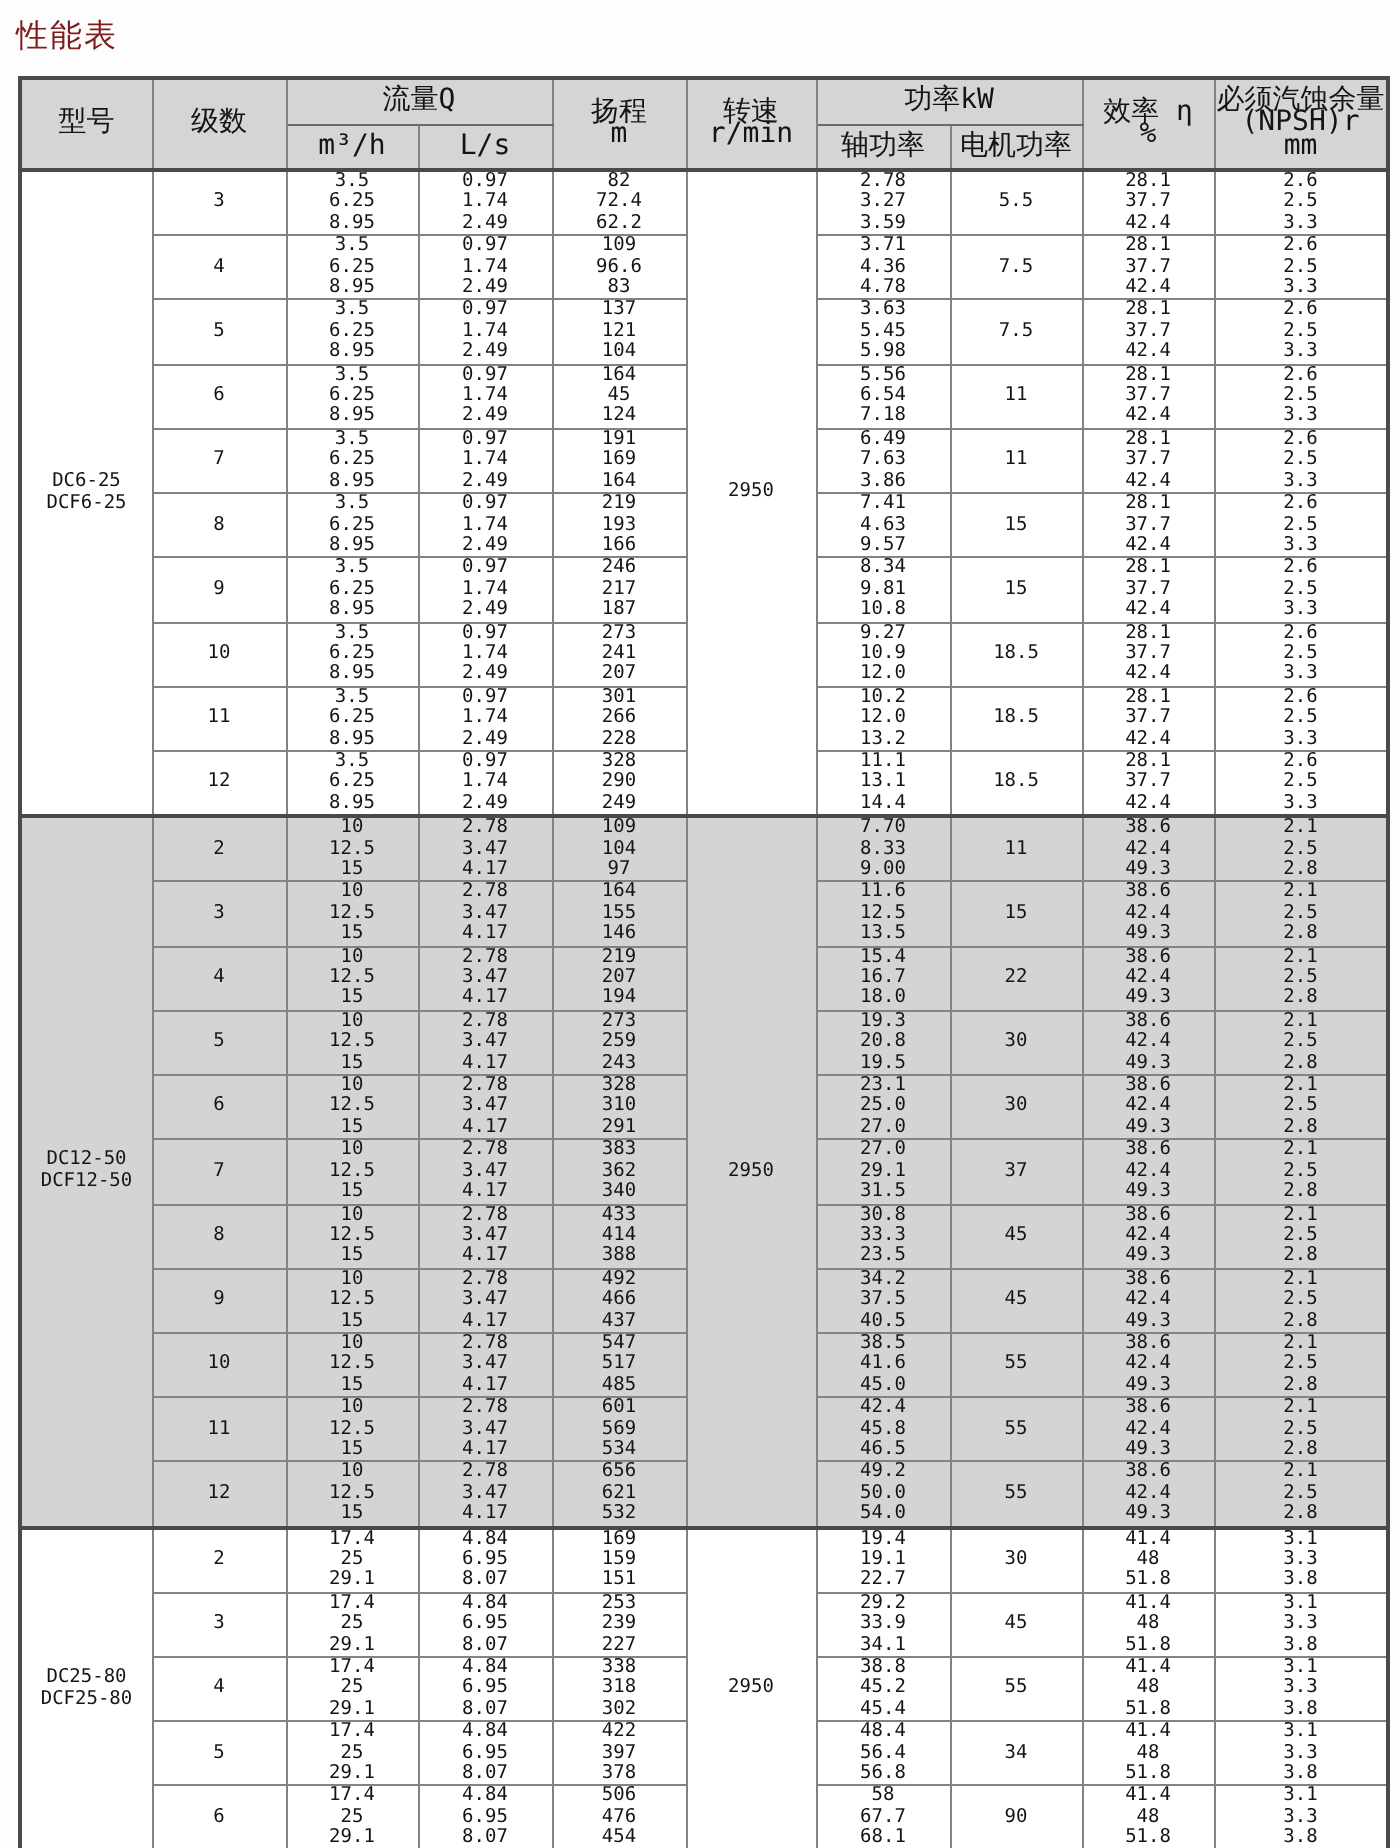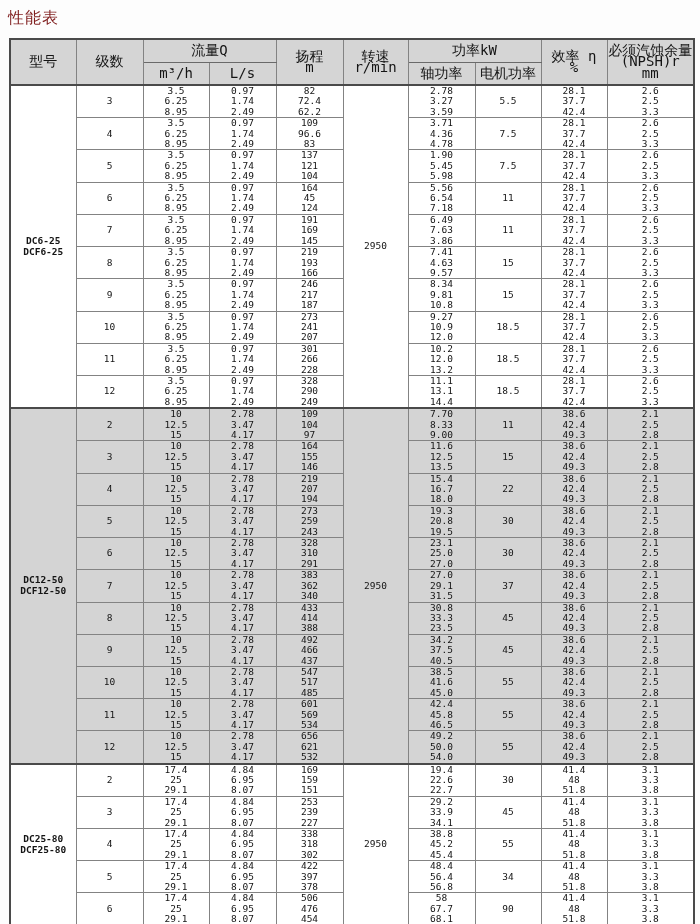--- a/index.html
+++ b/index.html
@@ -42,21 +42,21 @@
     border-bottom: 1px solid #6a6a6a;
   }
   tbody td {
     font-size: 9.5px;
     line-height: 10.4px;
     height: 31px;
     background: #ffffff;
   }
   tbody tr.shaded td { background: #d4d4d4; }
   tbody tr.section-start td { border-top: 2px solid #4a4a4a; }
-  td.model-cell { font-size: 9.5px; font-weight: bold; }
+  td.model-cell { font-size: 9.5px; }
 </style>
 </head>
 <body>
 
 <div class="page-title">性能表</div>
 
 <table class="perf">
   <colgroup>
     <col style="width:66px">
       <col style="width:67px">
@@ -144,21 +144,21 @@
         <td>5</td>
         <td>3.5
 6.25
 8.95</td>
         <td>0.97
 1.74
 2.49</td>
         <td>137
 121
 104</td>
-        <td>1.90
+        <td>3.63
 5.45
 5.98</td>
         <td>7.5</td>
         <td>28.1
 37.7
 42.4</td>
         <td>2.6
 2.5
 3.3</td>
       </tr>
@@ -187,21 +187,21 @@
       <tr>
         <td>7</td>
         <td>3.5
 6.25
 8.95</td>
         <td>0.97
 1.74
 2.49</td>
         <td>191
 169
-145</td>
+164</td>
         <td>6.49
 7.63
 3.86</td>
         <td>11</td>
         <td>28.1
 37.7
 42.4</td>
         <td>2.6
 2.5
 3.3</td>
@@ -569,21 +569,21 @@
 25
 29.1</td>
         <td>4.84
 6.95
 8.07</td>
         <td>169
 159
 151</td>
         <td rowspan="5">2950</td>
         <td>19.4
-22.6
+19.1
 22.7</td>
         <td>30</td>
         <td>41.4
 48
 51.8</td>
         <td>3.1
 3.3
 3.8</td>
       </tr>
       <tr>

